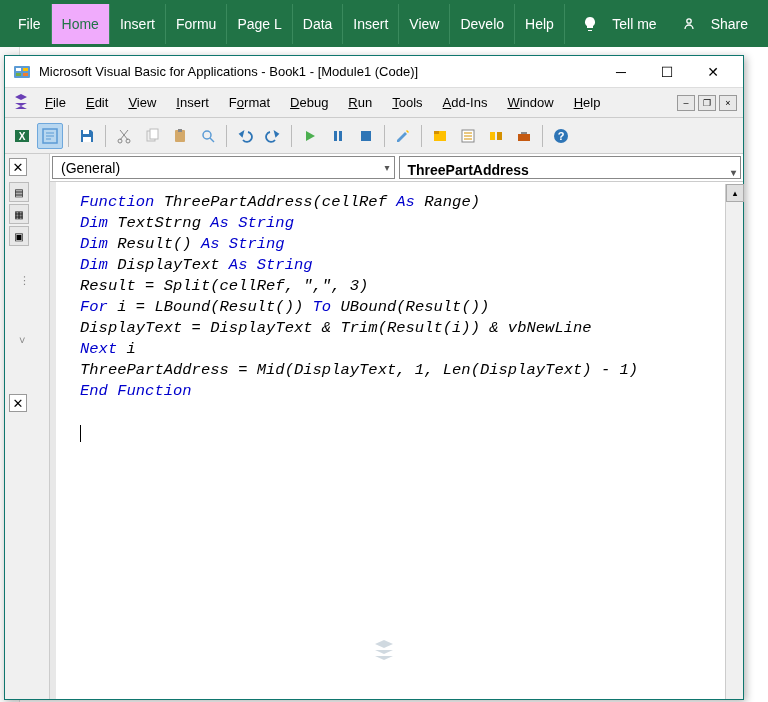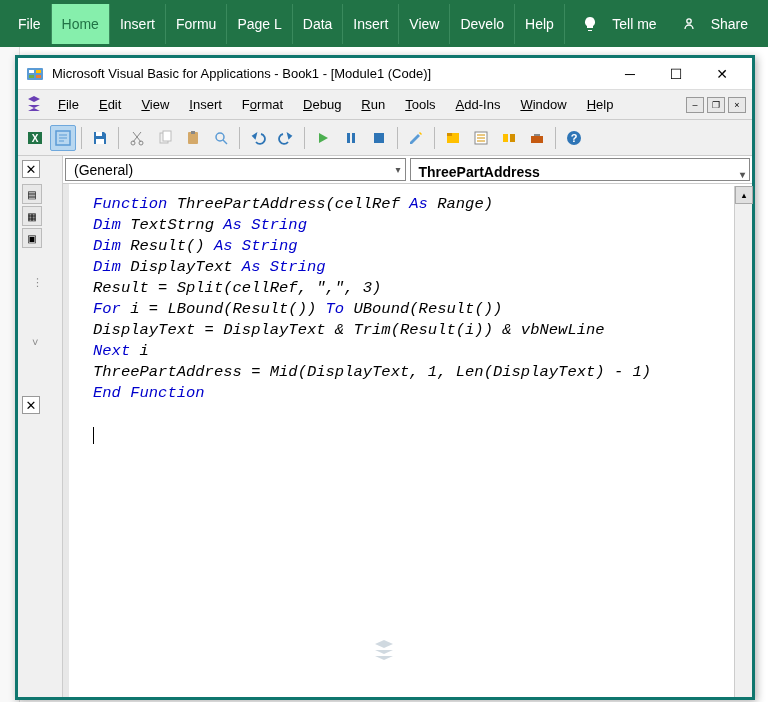--- a/index.html
+++ b/index.html
@@ -1,27 +1,27 @@
 <!DOCTYPE html>
 <html><head>
 <meta charset="utf-8">
 <style>
 * { box-sizing: border-box; margin: 0; padding: 0; }
 body { font-family: "Segoe UI", Tahoma, sans-serif; font-size: 13px; background: #fff; width: 768px; height: 702px; overflow: hidden; position: relative; }
 
 
 .excel-ribbon { background: #217346; height: 47px; display: flex; align-items: center; padding: 0 8px; color: #fff; }
 .excel-ribbon .tab { padding: 12px 10px; border-right: 1px solid #3a8a5d; font-size: 14px; cursor: pointer; }
-.excel-ribbon .tab.active { background: #86efac; color: #217346; font-weight: 500; }
+.excel-ribbon .tab.active { background: #f0abfc; color: #217346; font-weight: 500; }
 .excel-ribbon .spacer { flex: 1; }
 .excel-ribbon .right-item { display: flex; align-items: center; gap: 14px; padding: 0 12px; font-size: 14px; }
 .ribbon-icon { width: 16px; height: 16px; display: inline-block; }
 
 
-.vba-window { position: absolute; top: 55px; left: 15px; width: 740px; height: 645px; background: #f0f0f0; border: 3px solid #0f766e; box-shadow: 2px 2px 8px rgba(0,0,0,0.3); }
+.vba-window { position: absolute; top: 55px; left: 4px; width: 740px; height: 645px; background: #f0f0f0; border: 1px solid #0f766e; box-shadow: 2px 2px 8px rgba(0,0,0,0.3); }
 .vba-titlebar { height: 32px; background: #fff; border-bottom: 1px solid #ddd; display: flex; align-items: center; padding: 0 8px; }
 .vba-titlebar .vba-icon { width: 18px; height: 18px; margin-right: 8px; }
 .vba-titlebar .title-text { flex: 1; font-size: 13px; color: #000; }
 .vba-titlebar .win-controls { display: flex; gap: 2px; }
 .vba-titlebar .win-btn { width: 44px; height: 28px; display: flex; align-items: center; justify-content: center; cursor: pointer; font-size: 14px; }
 
 .vba-menubar { height: 30px; background: #f0f0f0; border-bottom: 1px solid #ccc; display: flex; align-items: center; padding: 0 6px; }
 .vba-menubar .menu-item { padding: 4px 10px; cursor: pointer; font-size: 13px; }
 .vba-menubar .menu-item u { text-decoration: underline; }
 .vba-menubar .mdi-controls { margin-left: auto; display: flex; gap: 3px; }

